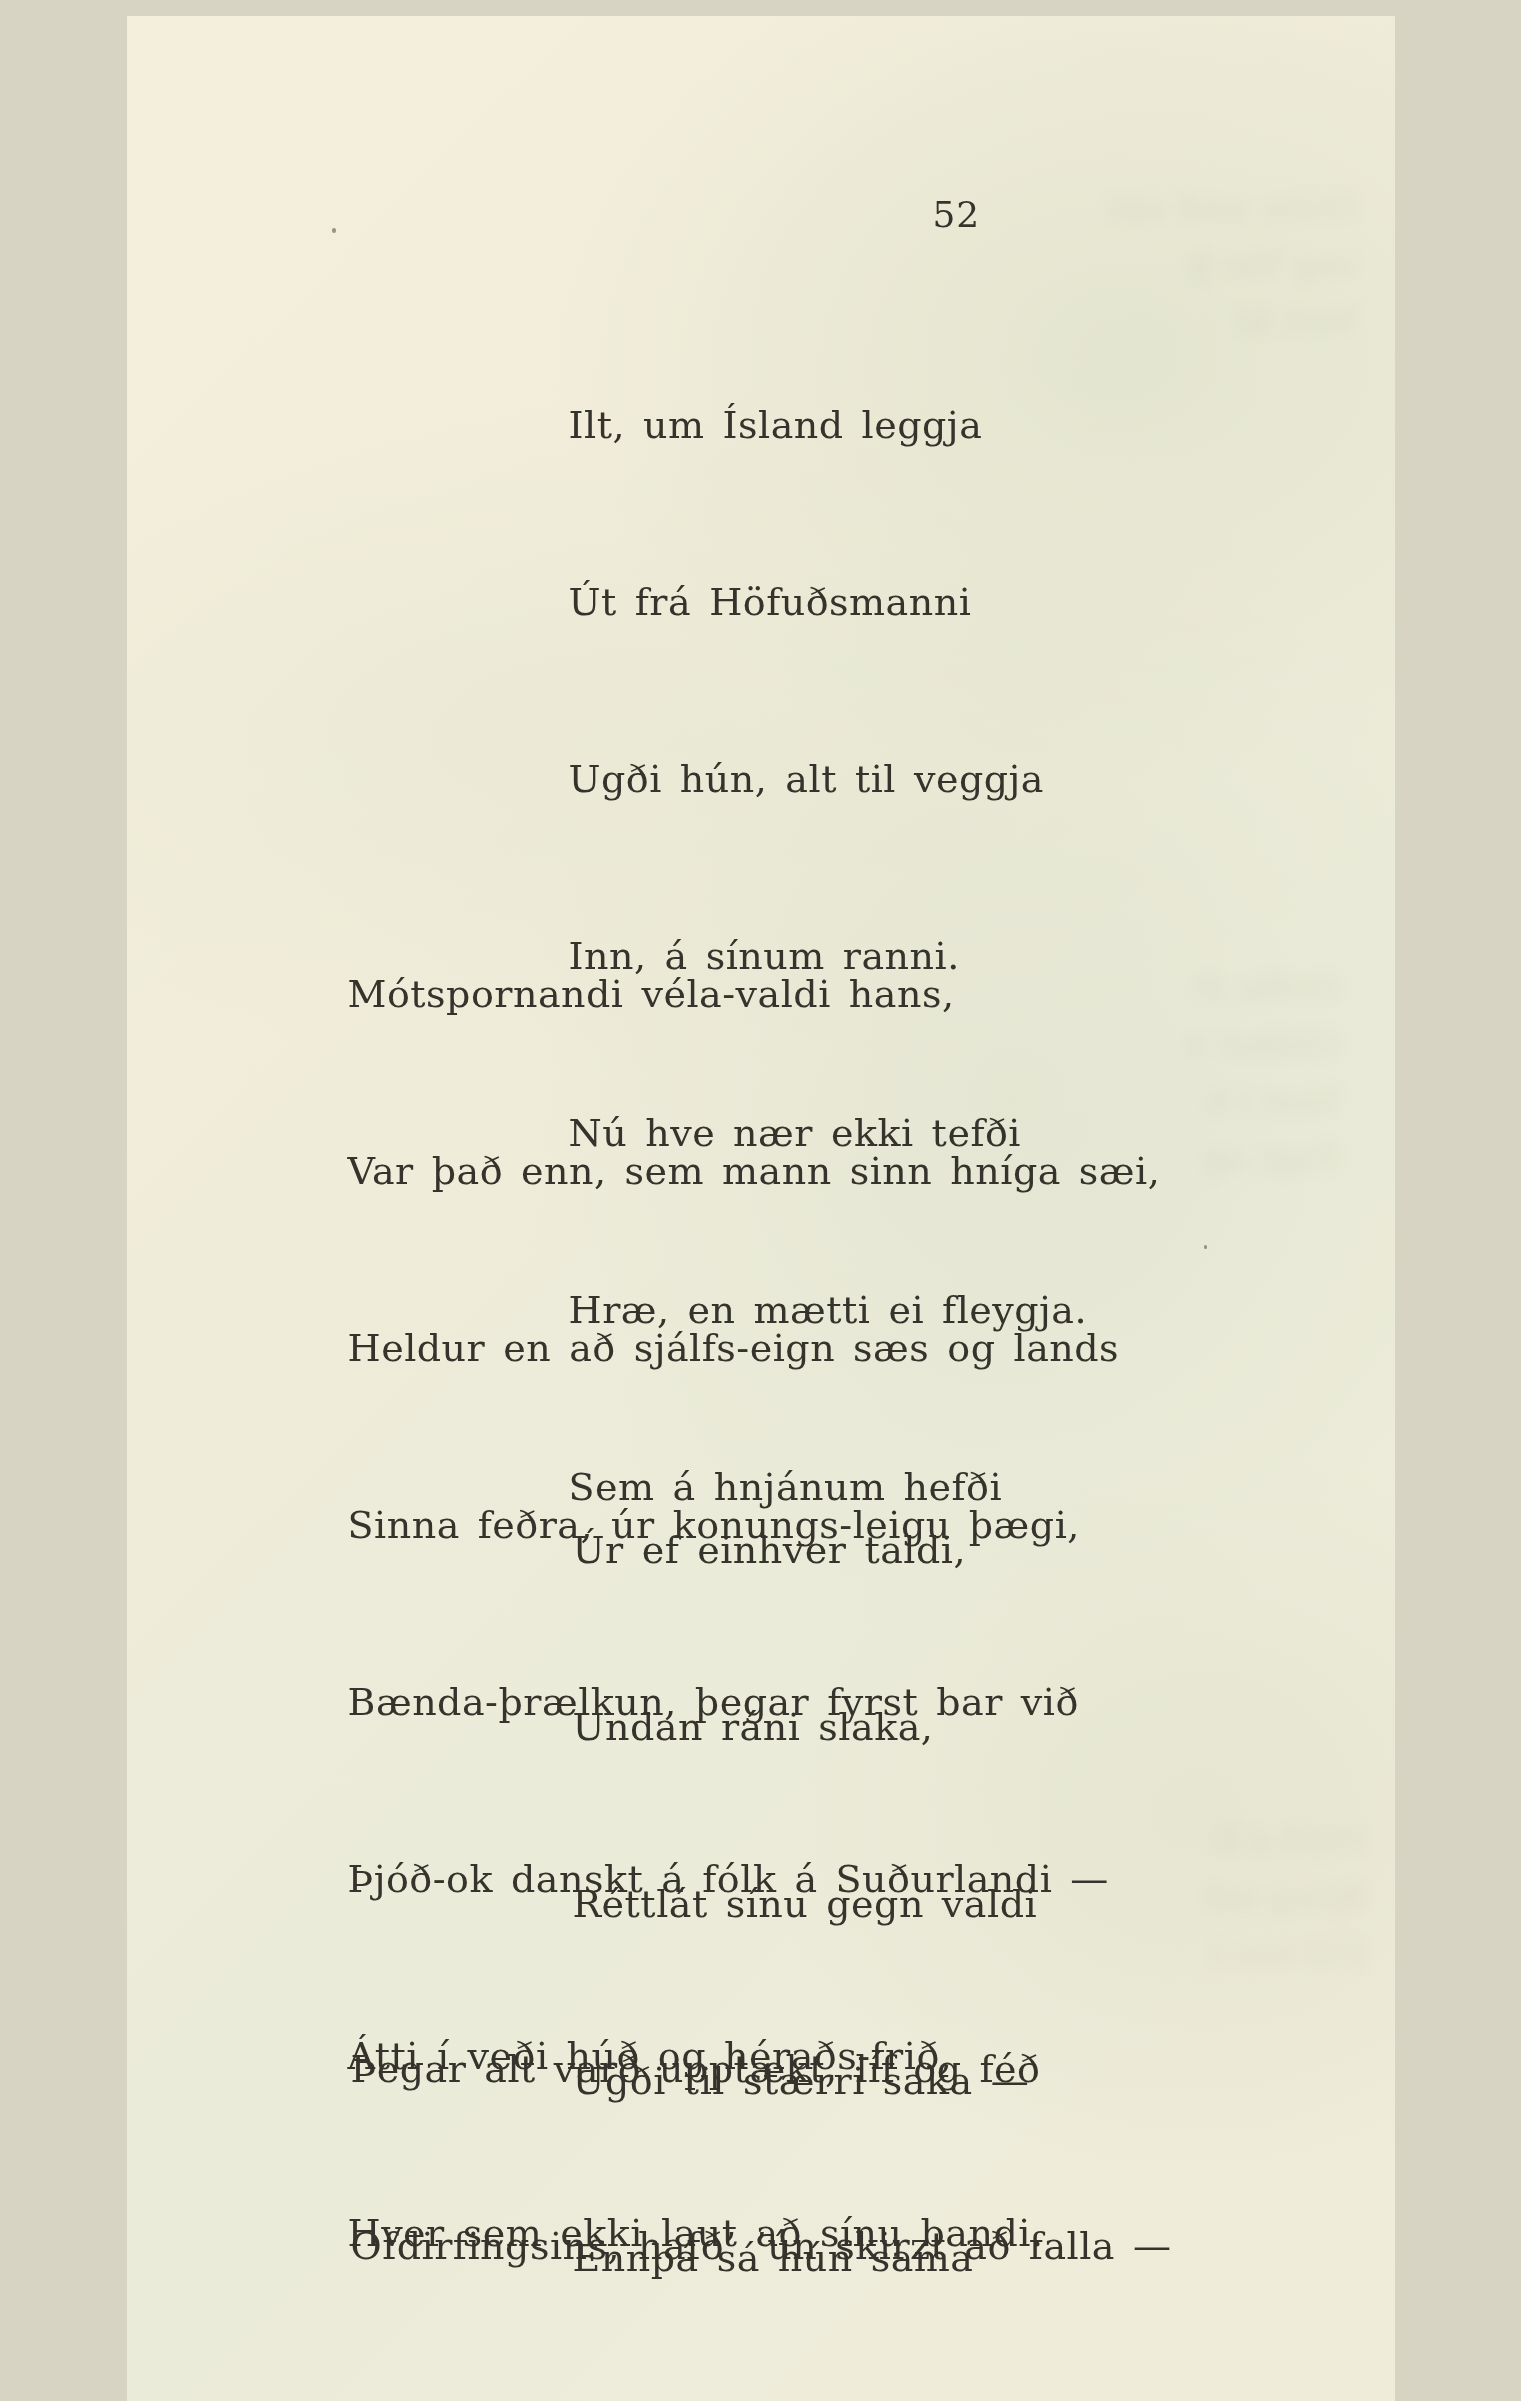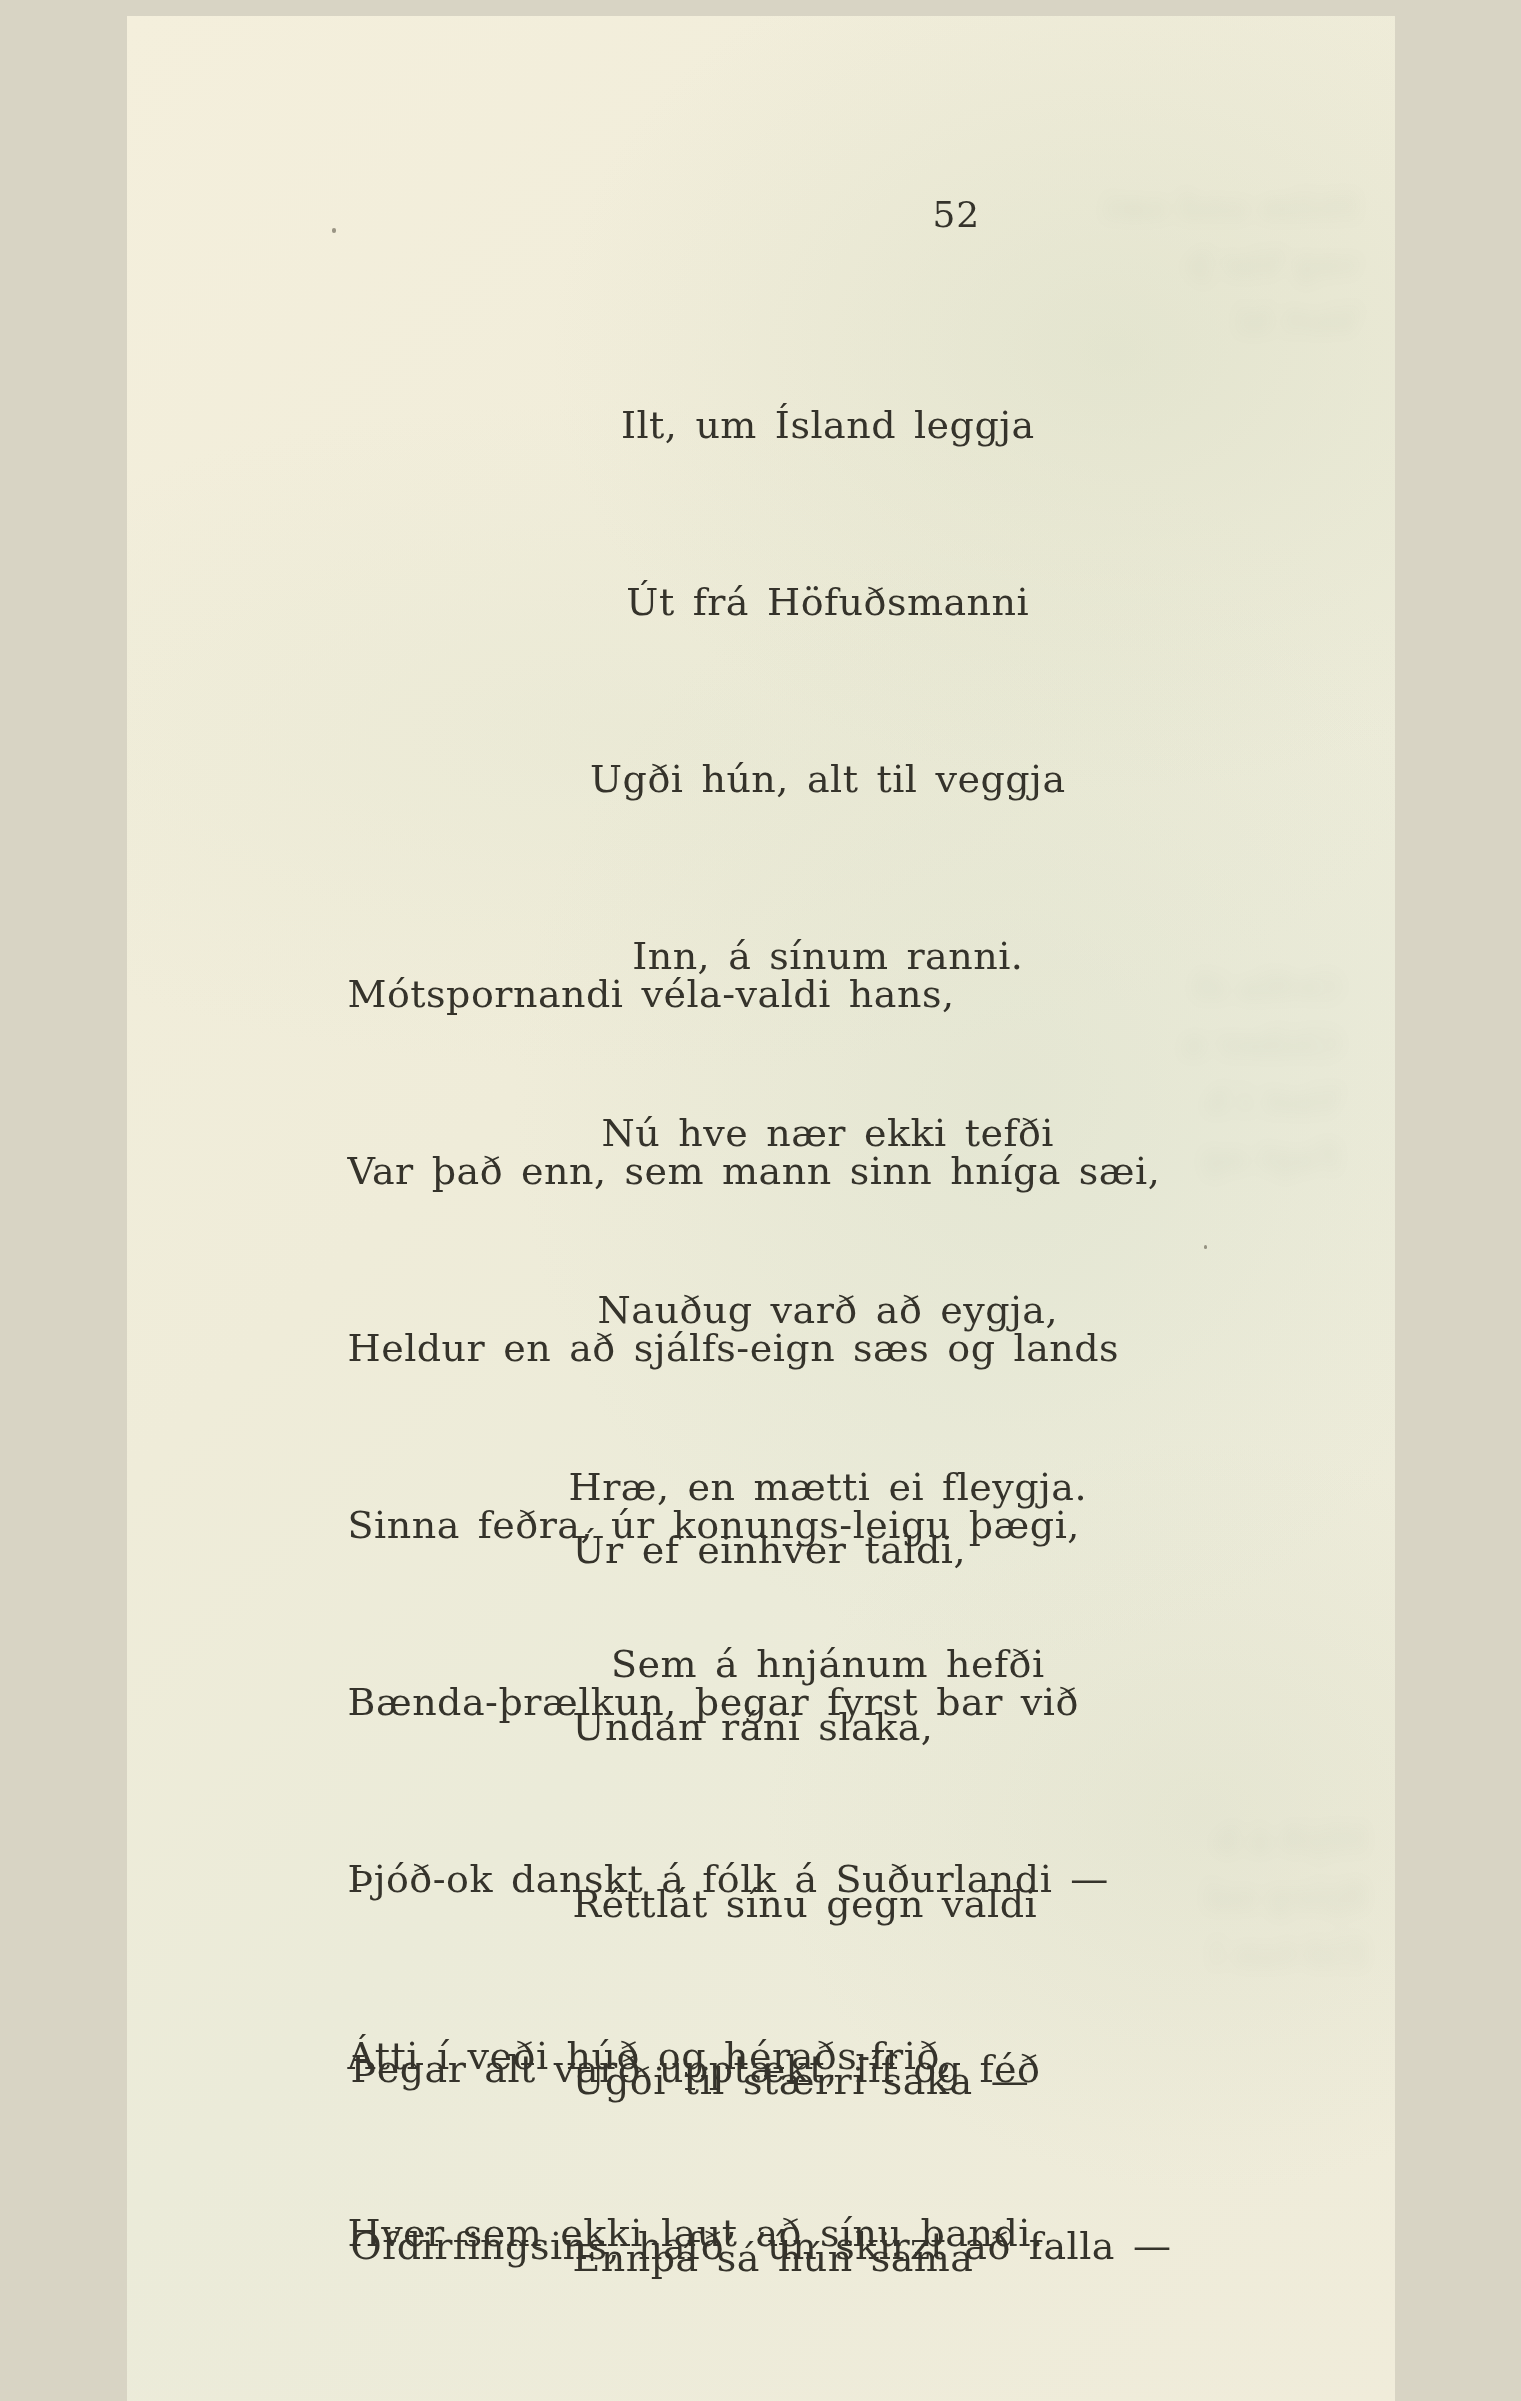--- a/index.html
+++ b/index.html
@@ -49,21 +49,21 @@
     letter-spacing: 0.9px;
   }
   .stanza {
     position: absolute;
     font-size: 38px;
     line-height: 59px;
     letter-spacing: 0.5px;
     word-spacing: 5.4px;
     white-space: pre;
   }
-  .stanza-1 { left: 442px; top: 262px; text-align: center; }
+  .stanza-1 { left: 442px; top: 262px; }
   .stanza-2 { left: 221px; top: 831px; }
   .stanza-3 { left: 446px; top: 1387px; }
   .stanza-4 { left: 224px; top: 1906px; }
 </style>
 </head>
 <body>
 
 <div class="page">
 
   <div class="bleed bleed-1">Hólm und sæi
@@ -82,21 +82,20 @@
   <div class="speck" style="left:1077px; top:1229px; width:3.6px; height:3.6px;"></div>
 
   <div class="page-number">52</div>
 
   <div class="stanza stanza-1">
     <div>Ilt, um Ísland leggja</div>
     <div>Út frá Höfuðsmanni</div>
     <div>Ugði hún, alt til veggja</div>
     <div>Inn, á sínum ranni.</div>
     <div>Nú hve nær ekki tefði</div>
-    <div>Nauðug varð að eygja,</div>
     <div>Hræ, en mætti ei fleygja.</div>
     <div>Sem á hnjánum hefði</div>
   </div>
 
   <div class="stanza stanza-2">
     <div>Mótspornandi véla-valdi hans,</div>
     <div>Var það enn, sem mann sinn hníga sæi,</div>
     <div>Heldur en að sjálfs-eign sæs og lands</div>
     <div>Sinna feðra, úr konungs-leigu þægi,</div>
     <div>Bænda-þrælkun, þegar fyrst bar við</div>

